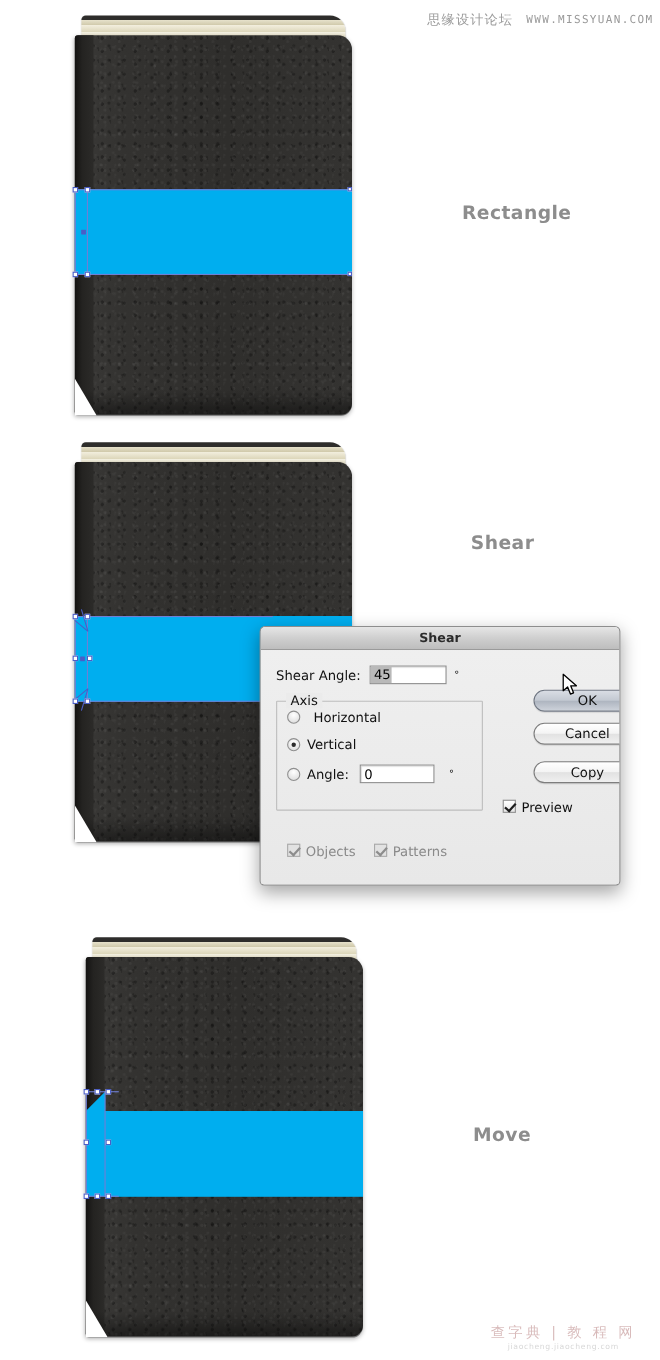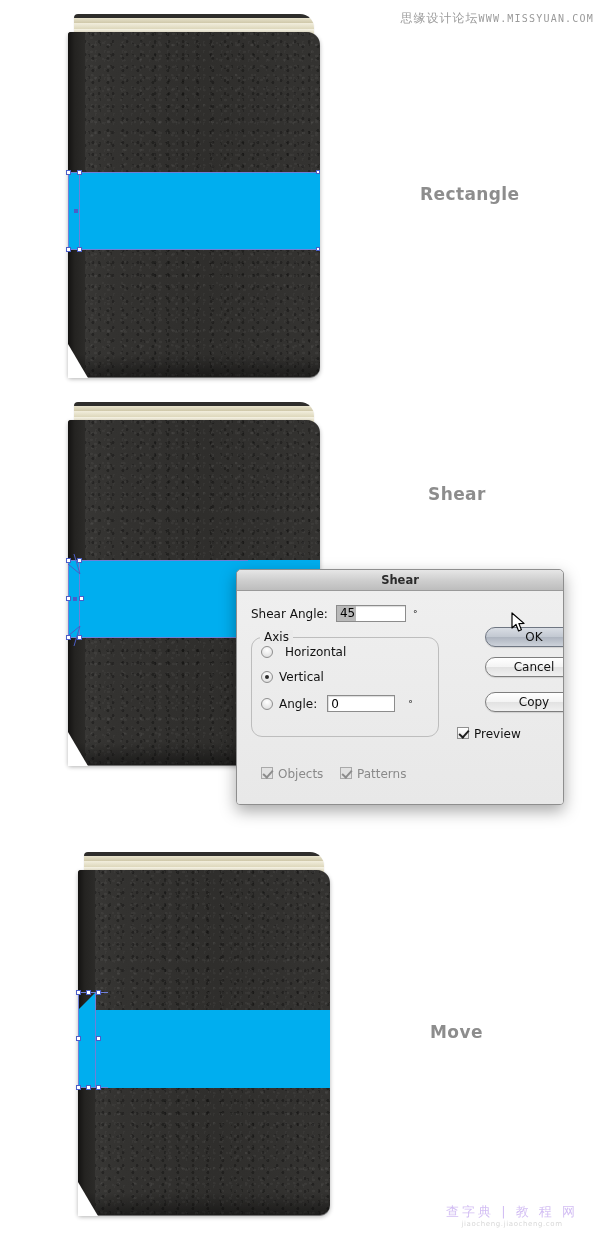--- a/index.html
+++ b/index.html
@@ -15,21 +15,21 @@
     overflow: hidden;
   }
 
   
   .wm-top {
     position: absolute;
     top: 10px;
     right: 6px;
     display: flex;
     align-items: center;
-    gap: 0;
+    gap: 12px;
     color: #9a9a9a;
     white-space: nowrap;
   }
   .wm-top .cn {
     font-family: "DejaVu Sans", sans-serif;
     font-size: 12px;
     letter-spacing: 1px;
   }
   .wm-top .url {
     font-family: "DejaVu Sans Mono", monospace;
@@ -39,21 +39,21 @@
   .wm-bottom {
     position: absolute;
     bottom: 8px;
     right: 22px;
     text-align: center;
     opacity: 0.30;
   }
   .wm-bottom .cn {
     font-family: "DejaVu Sans", sans-serif;
     font-size: 13px;
-    color: #6d28d9;
+    color: #7f1d1d;
     letter-spacing: 3px;
     line-height: 1.1;
   }
   .wm-bottom .url {
     font-family: "DejaVu Sans", sans-serif;
     font-size: 7px;
     color: #7a7a7a;
     letter-spacing: 0.6px;
     margin-top: 1px;
   }
@@ -236,21 +236,21 @@
   }
   .deg {
     font-size: 9px;
     color: #111111;
     margin-left: 7px;
   }
 
   .groupbox {
     position: absolute;
     border: 1px solid #bdbdbd;
-    border-radius: 11px;
+    border-radius: 1px;
   }
   .group-legend {
     position: absolute;
     top: -8px;
     left: 8px;
     background: #ebebeb;
     padding: 0 4px;
     font-size: 12px;
     color: #111111;
   }

